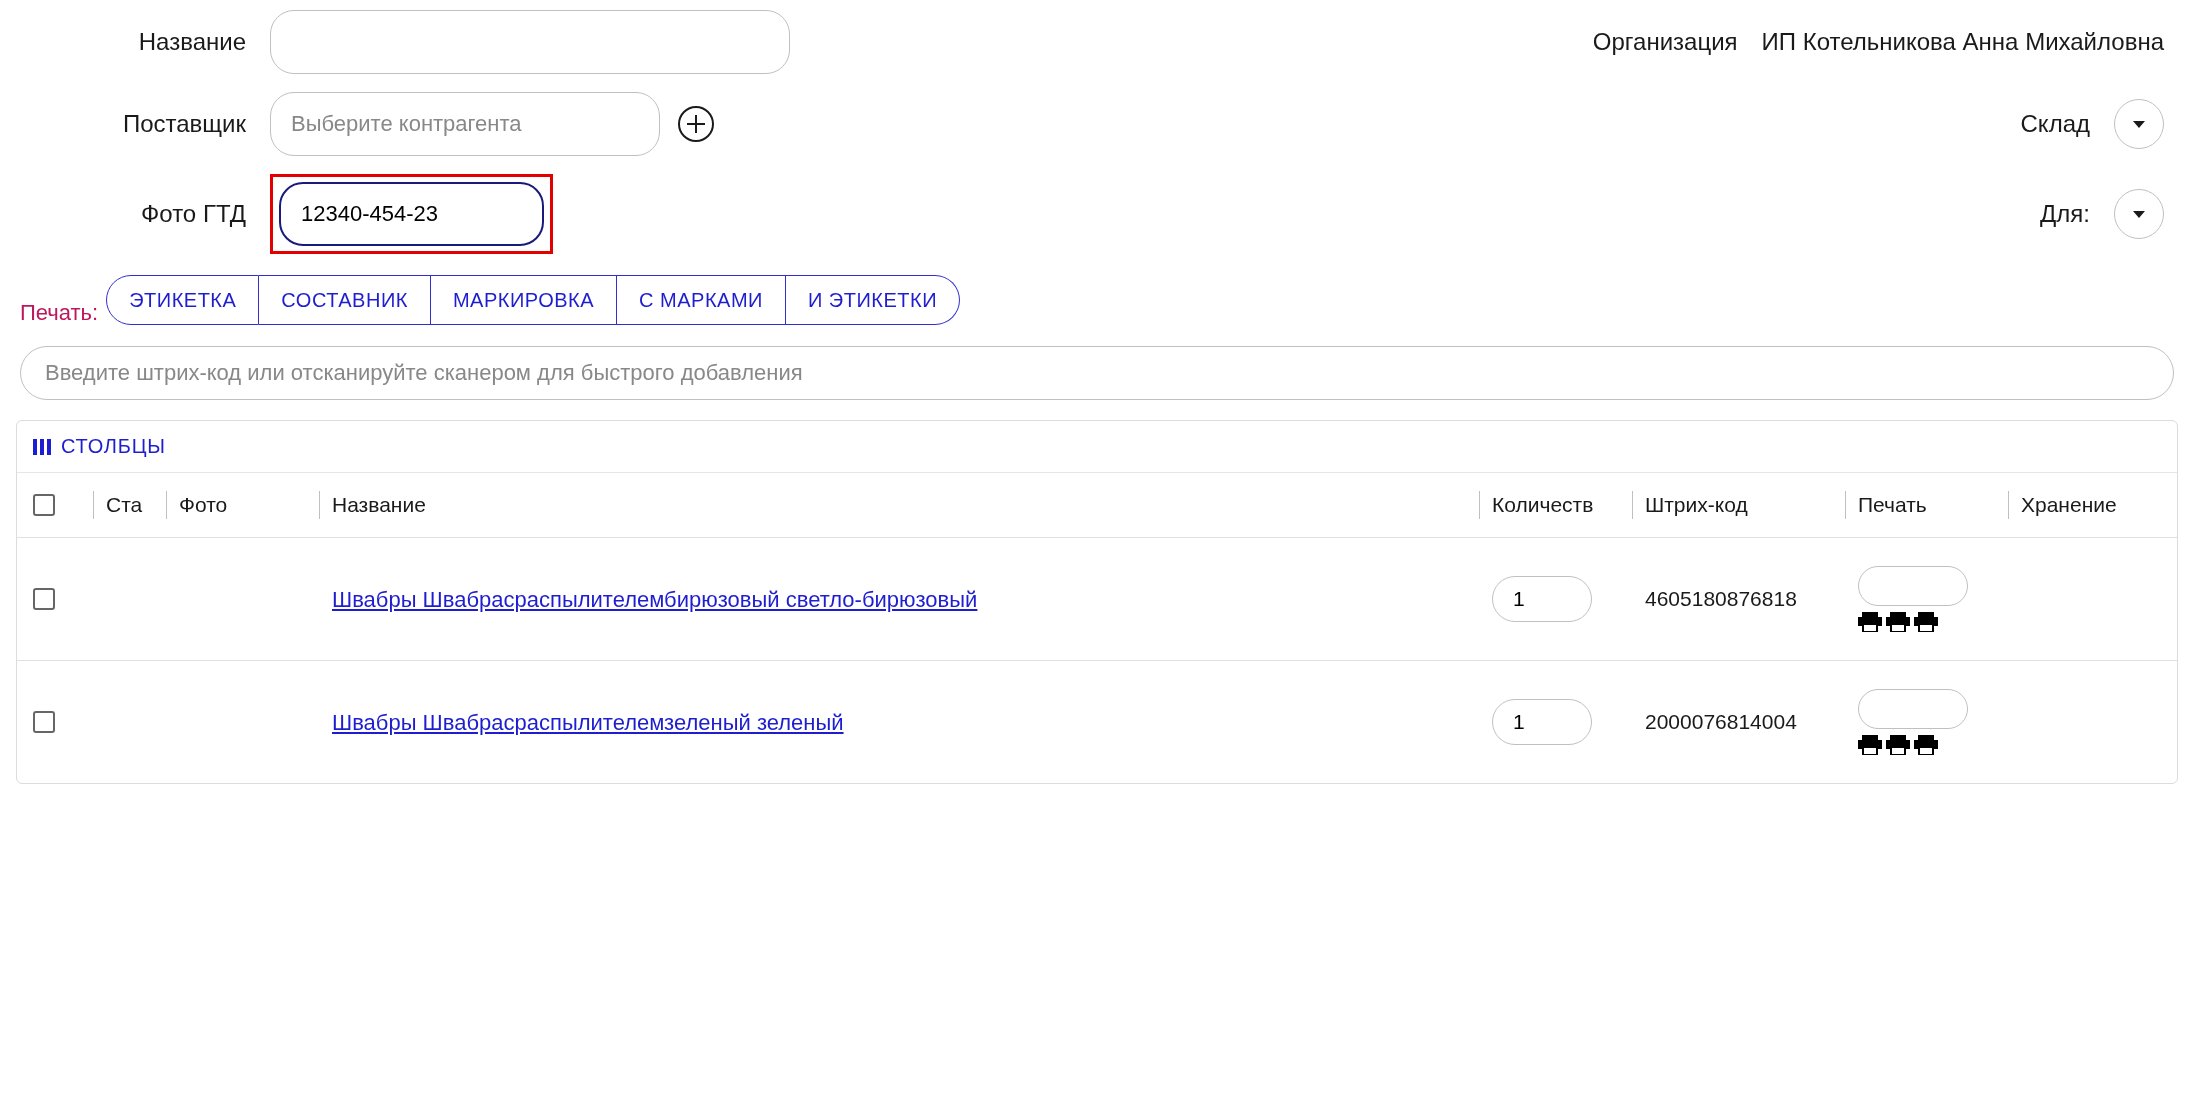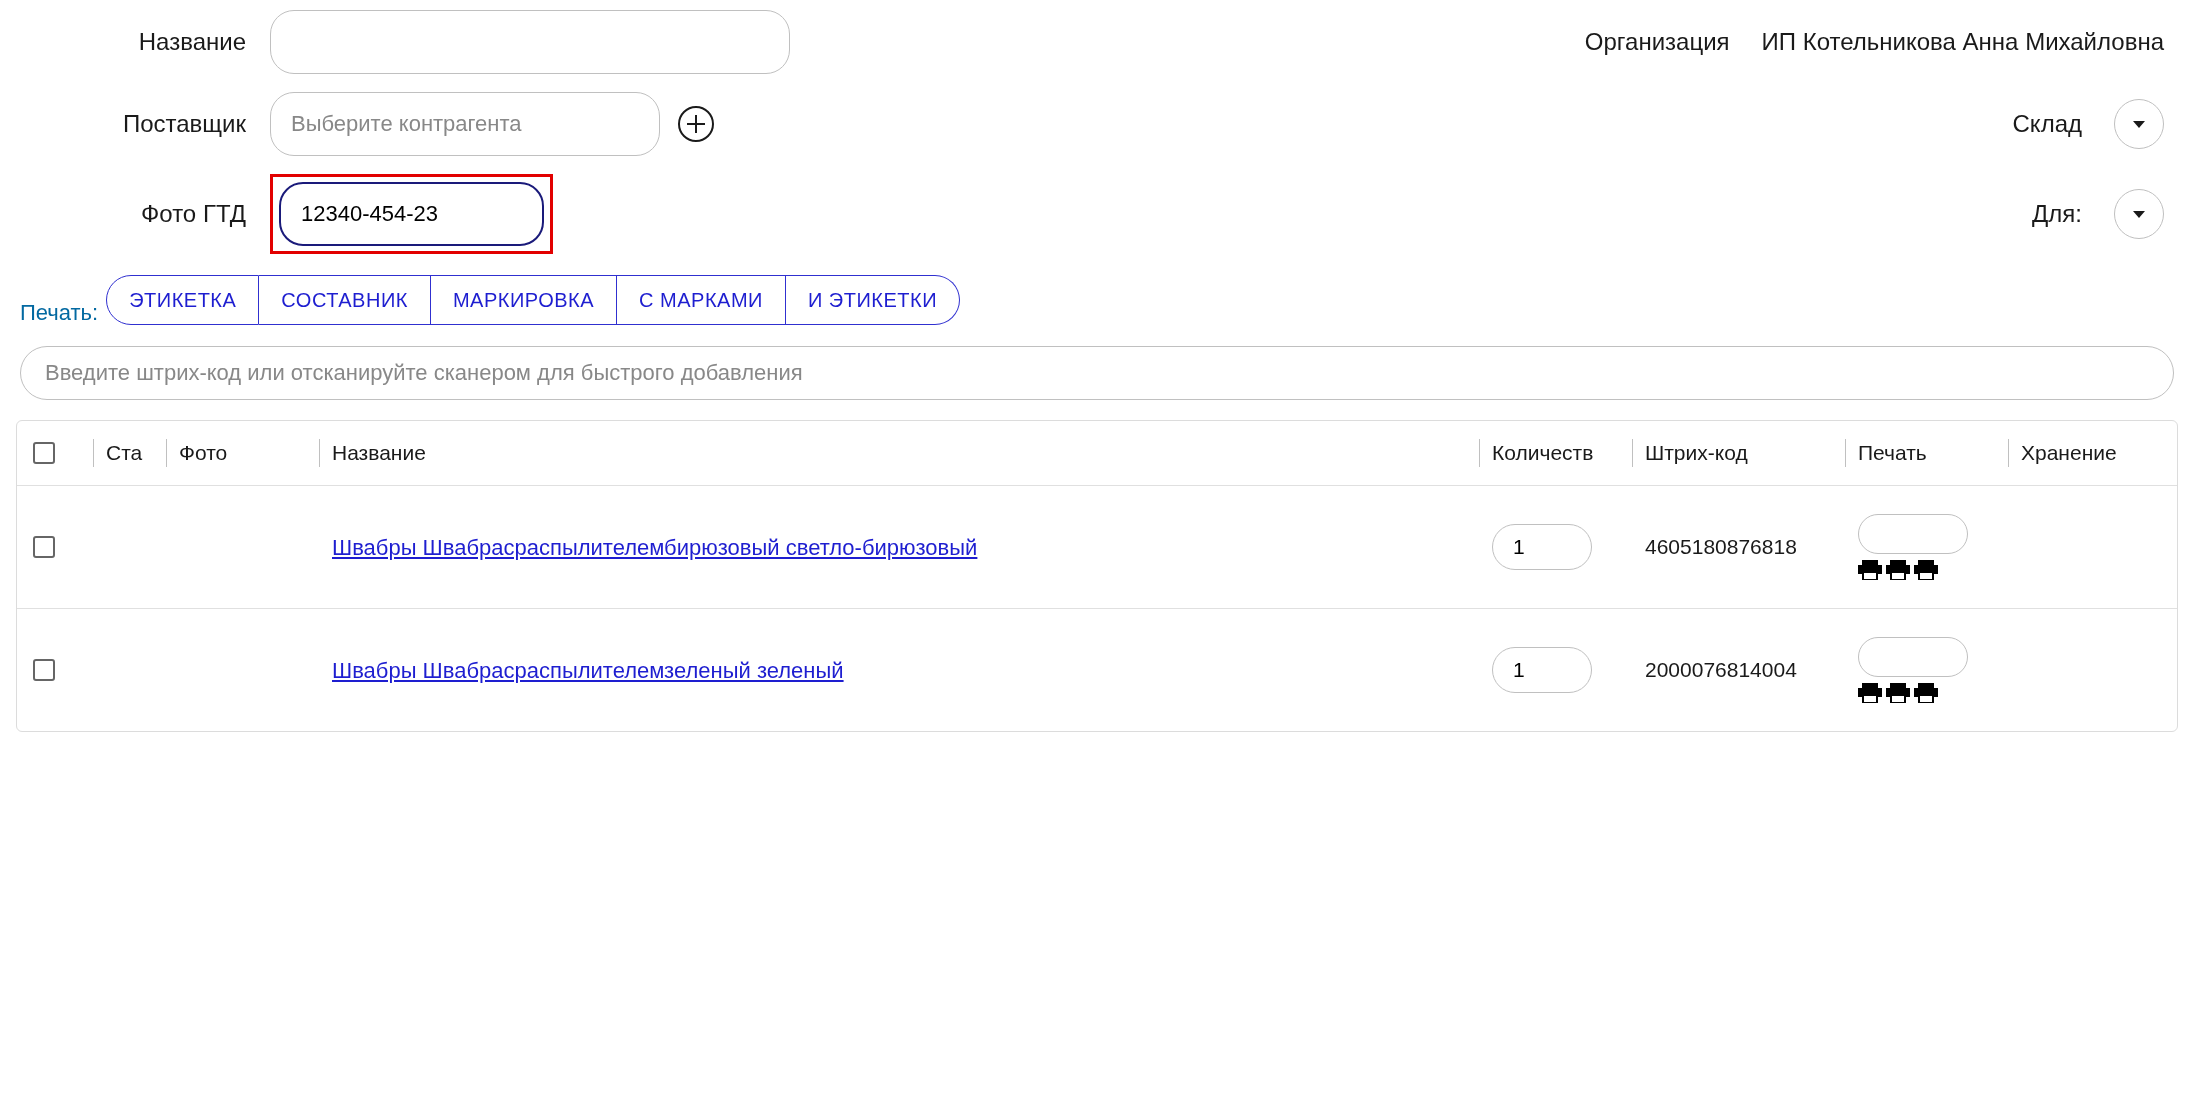--- a/index.html
+++ b/index.html
@@ -34,21 +34,21 @@
       font-size: 24px;
       color: #1a1a1a;
       text-align: right;
       width: 260px;
       padding-right: 24px;
     }
     .form-label-right {
       font-size: 24px;
       color: #1a1a1a;
       text-align: right;
-      padding-right: 32px;
+      padding-right: 24px;
       min-width: 160px;
     }
     .form-value-right {
       font-size: 24px;
       color: #1a1a1a;
     }
     .text-input {
       height: 64px;
       border: 1px solid #c0c0c0;
       border-radius: 24px;
@@ -119,21 +119,21 @@
     }
     .print-row {
       display: flex;
       align-items: center;
       margin-top: 20px;
       margin-bottom: 20px;
       padding-left: 10px;
     }
     .print-label {
       font-size: 22px;
-      color: #0369a1;
+      color: #be185d;
       margin-right: 8px;
       margin-top: 26px;
     }
     .pill-group {
       display: flex;
       align-items: center;
     }
     .pill-btn {
       height: 50px;
       border: 1px solid #3030d0;
@@ -343,20 +343,28 @@
     <button class="pill-btn">СОСТАВНИК</button>
     <button class="pill-btn">МАРКИРОВКА</button>
     <button class="pill-btn">С МАРКАМИ</button>
     <button class="pill-btn">И ЭТИКЕТКИ</button>
   </div>
 </div>
 
 <input class="barcode-input" type="text" placeholder="Введите штрих-код или отсканируйте сканером для быстрого добавления" style="">
 
 <div class="table-wrapper">
+  <div class="columns-header">
+    <span class="columns-icon">
+      <span></span>
+        <span></span>
+        <span></span>
+    </span>
+    <span class="columns-label">СТОЛБЦЫ</span>
+  </div>
 
   <div class="table-head">
     <div class="col-check">
         <div class="checkbox"></div>
       </div>
     <div class="header-divider"></div>
     <div class="col-status">Ста</div>
     <div class="header-divider"></div>
     <div class="col-photo">Фото</div>
     <div class="header-divider"></div>

